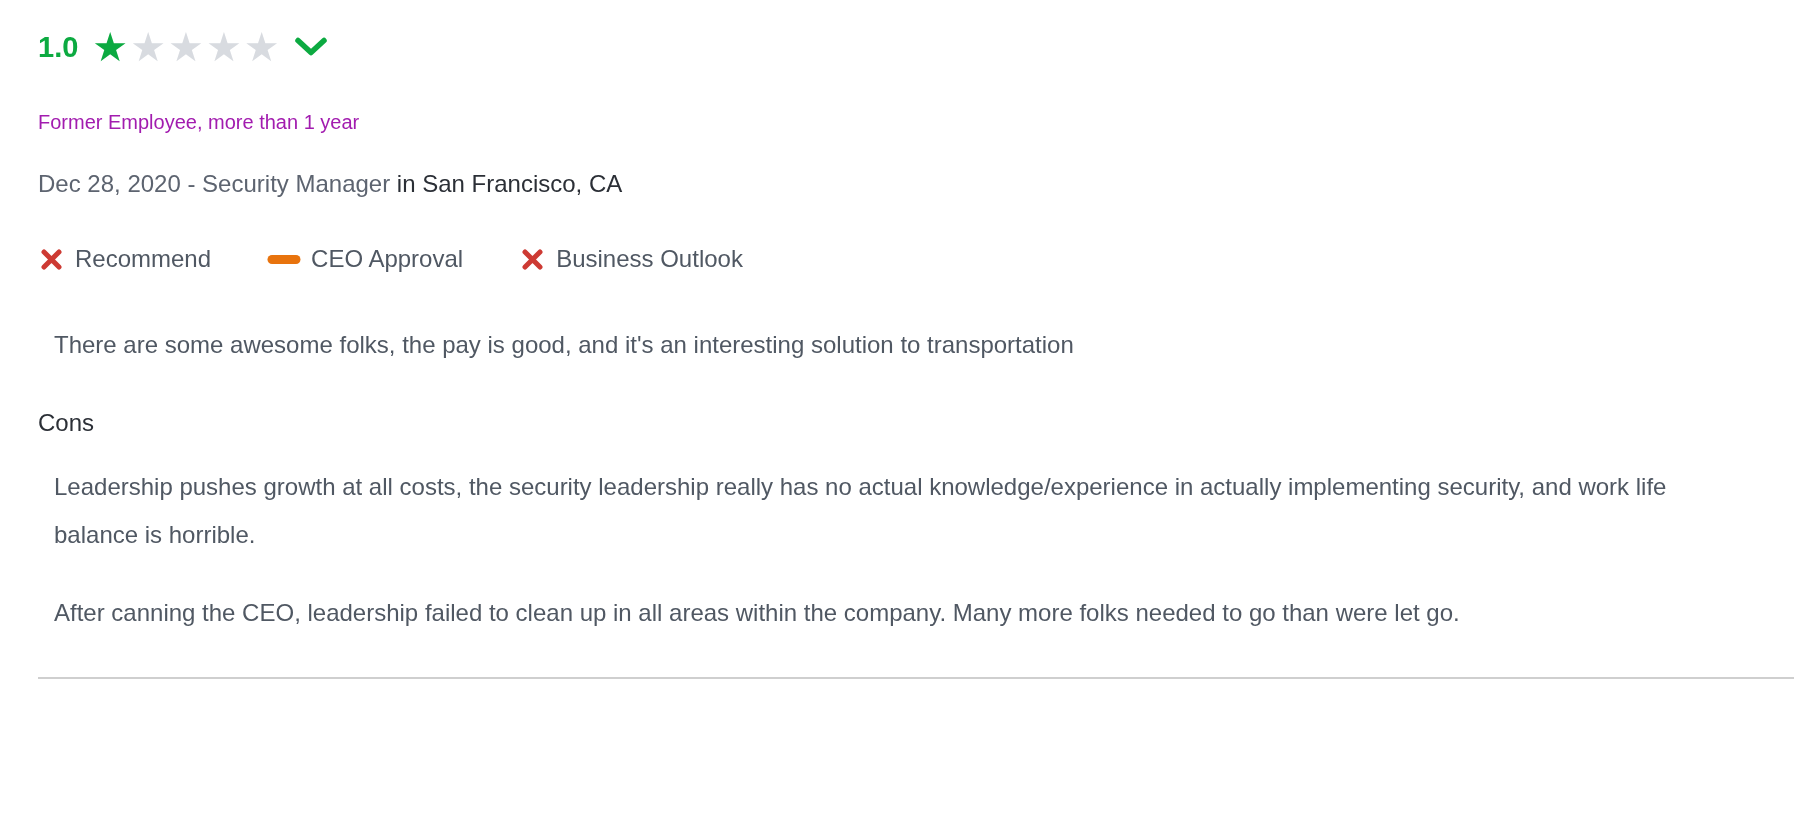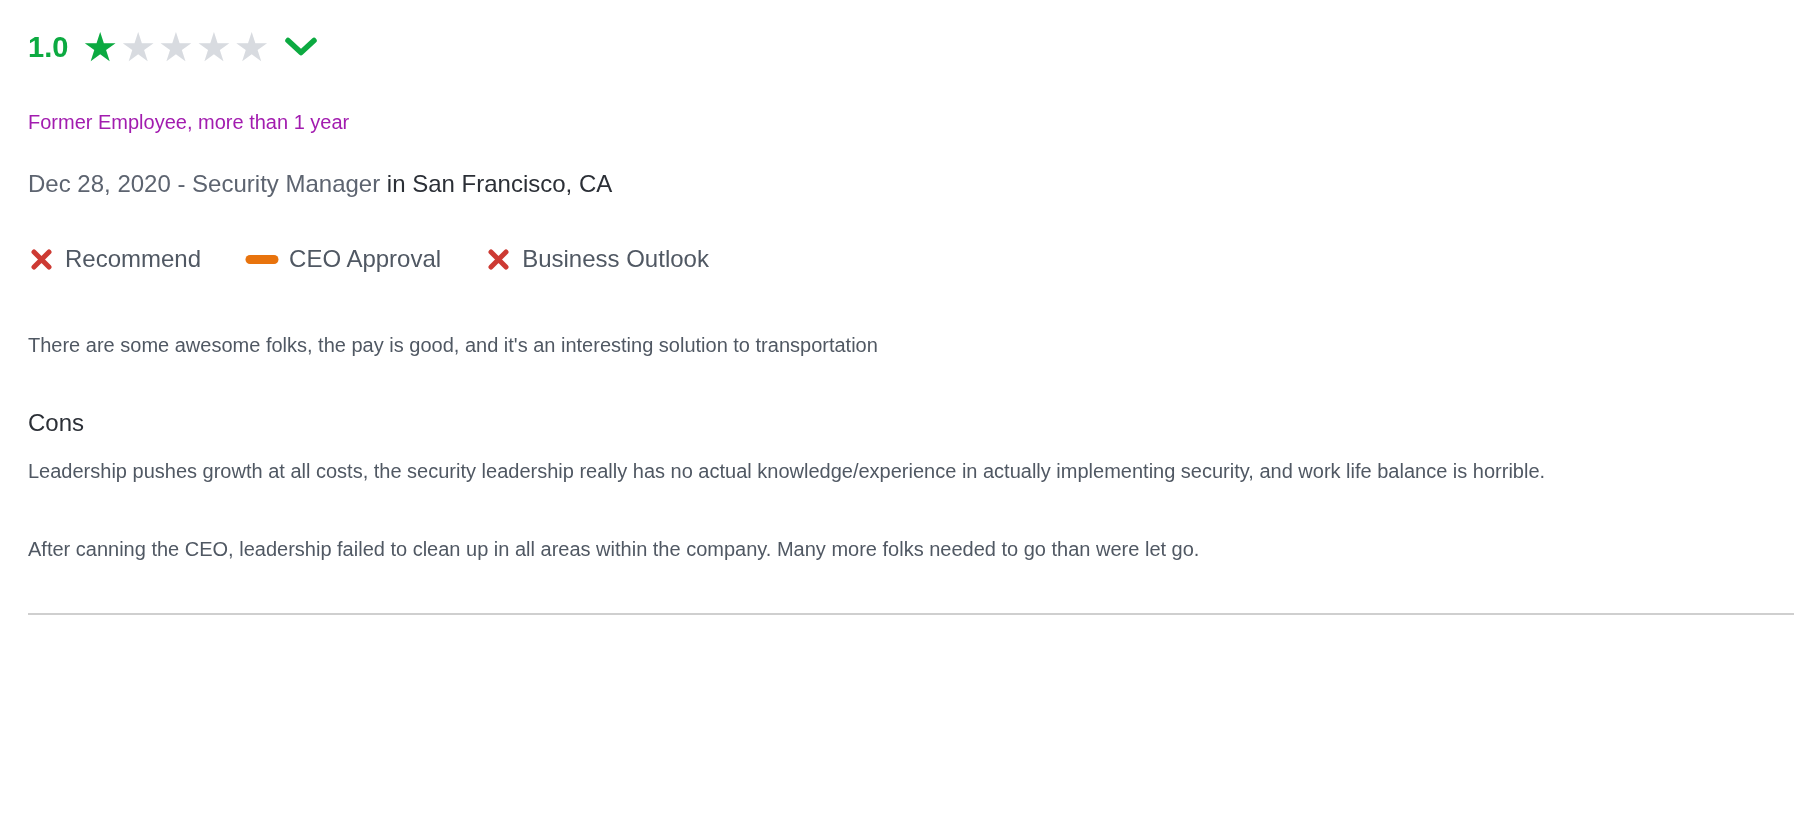--- a/index.html
+++ b/index.html
@@ -7,21 +7,21 @@
     padding: 0;
     background: #ffffff;
     font-family: "Liberation Sans", sans-serif;
   }
   body {
     width: 1818px;
     height: 836px;
     overflow: hidden;
   }
   .review {
-    padding: 26px 24px 0 28px;
+    padding: 26px 24px 0 38px;
   }
 
   
   .rating-row {
     display: flex;
     align-items: center;
     height: 42px;
   }
   .rating-value {
     font-size: 29px;
@@ -68,20 +68,21 @@
   }
   .date-line .location { color: #2b2f36; }
 
   
   .indicators-row {
     margin-top: 46px;
     display: flex;
     align-items: center;
     font-size: 24px;
     color: #505863;
+    gap: 12px;
   }
   .indicator {
     display: flex;
     align-items: center;
     margin-right: 44px;
   }
   .indicator .icon {
     display: flex;
     align-items: center;
     margin-right: 10px;
@@ -91,22 +92,22 @@
   .section { margin-top: 30px; }
   .section.first { margin-top: 48px; }
   .section h3 {
     margin: 0;
     font-size: 24px;
     font-weight: 400;
     line-height: 48px;
     color: #2b2f36;
   }
   .section p {
-    margin: 0;
-    font-size: 20px;
+    margin: 16px;
+    font-size: 24px;
     line-height: 48px;
     color: #505863;
     max-width: 1660px;
   }
 
   .divider {
     margin: 40px 0 0 0;
     border: none;
     border-top: 2px solid #cfcfcf;
   }

